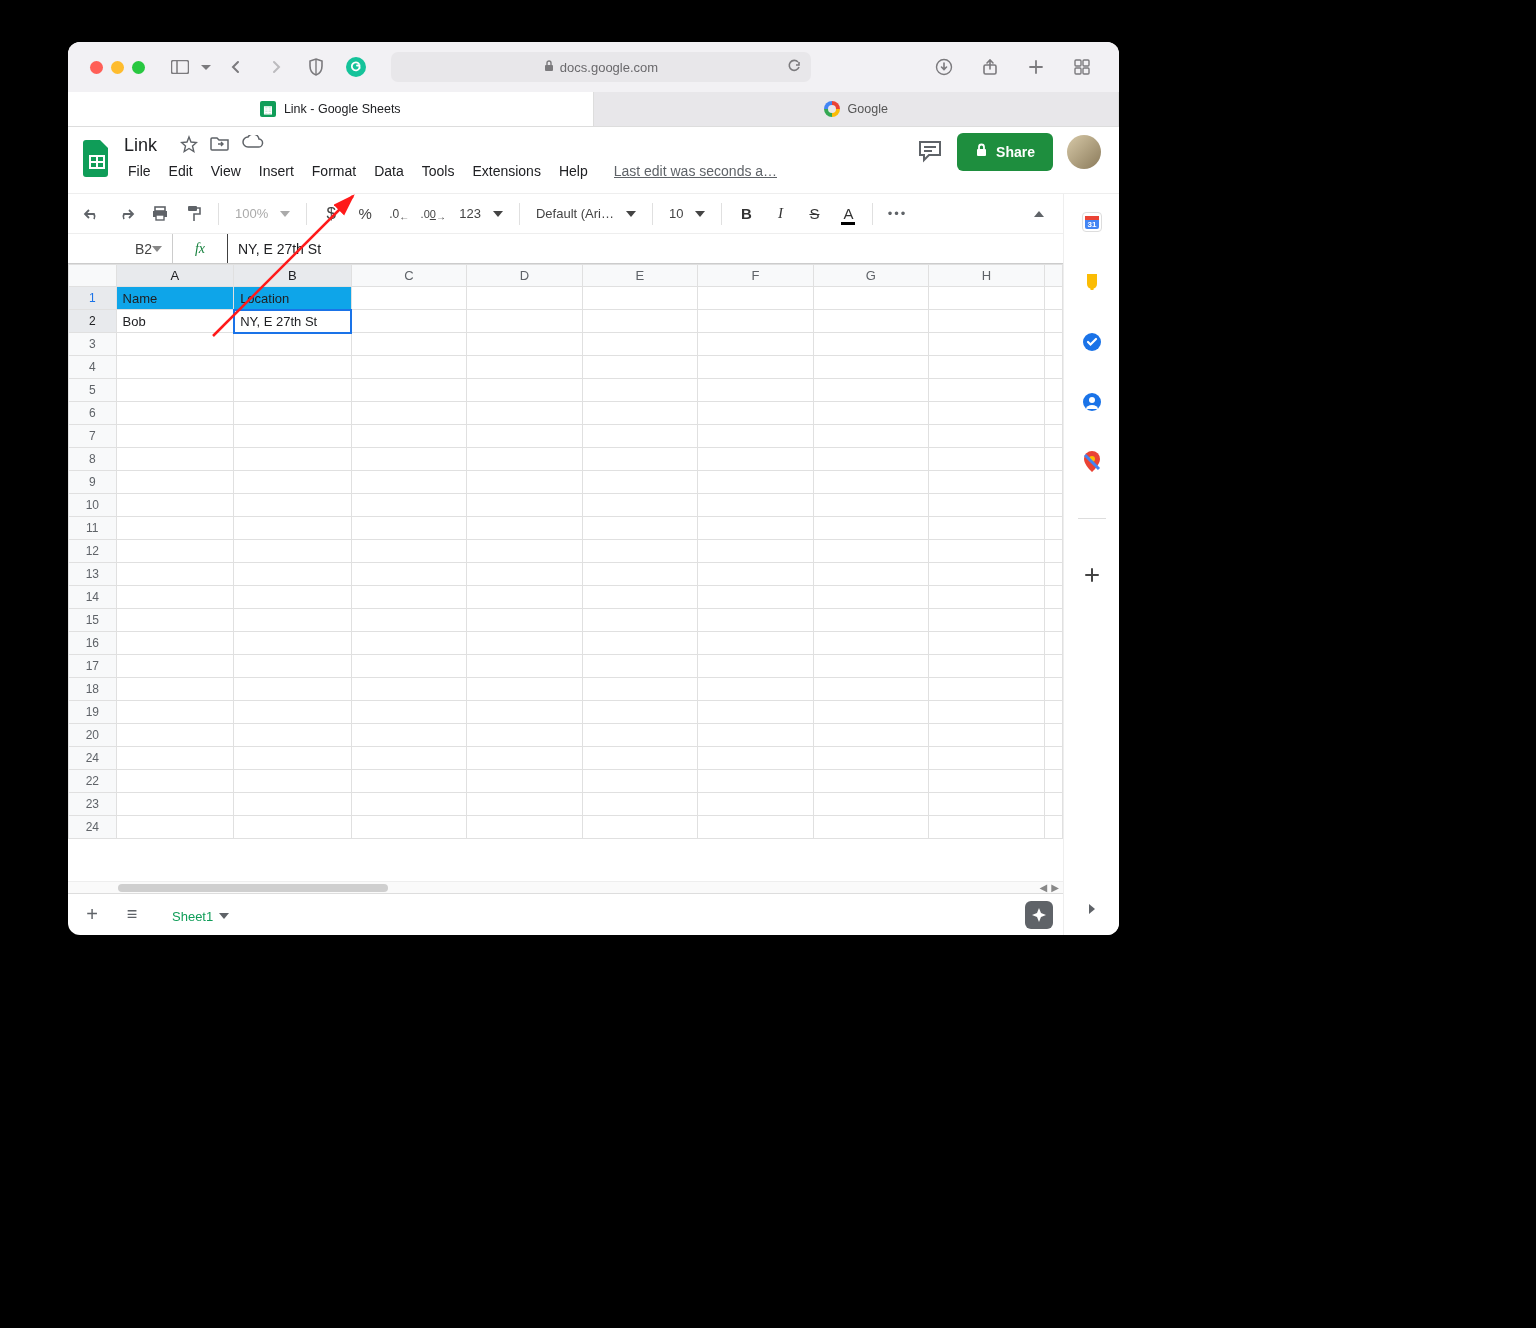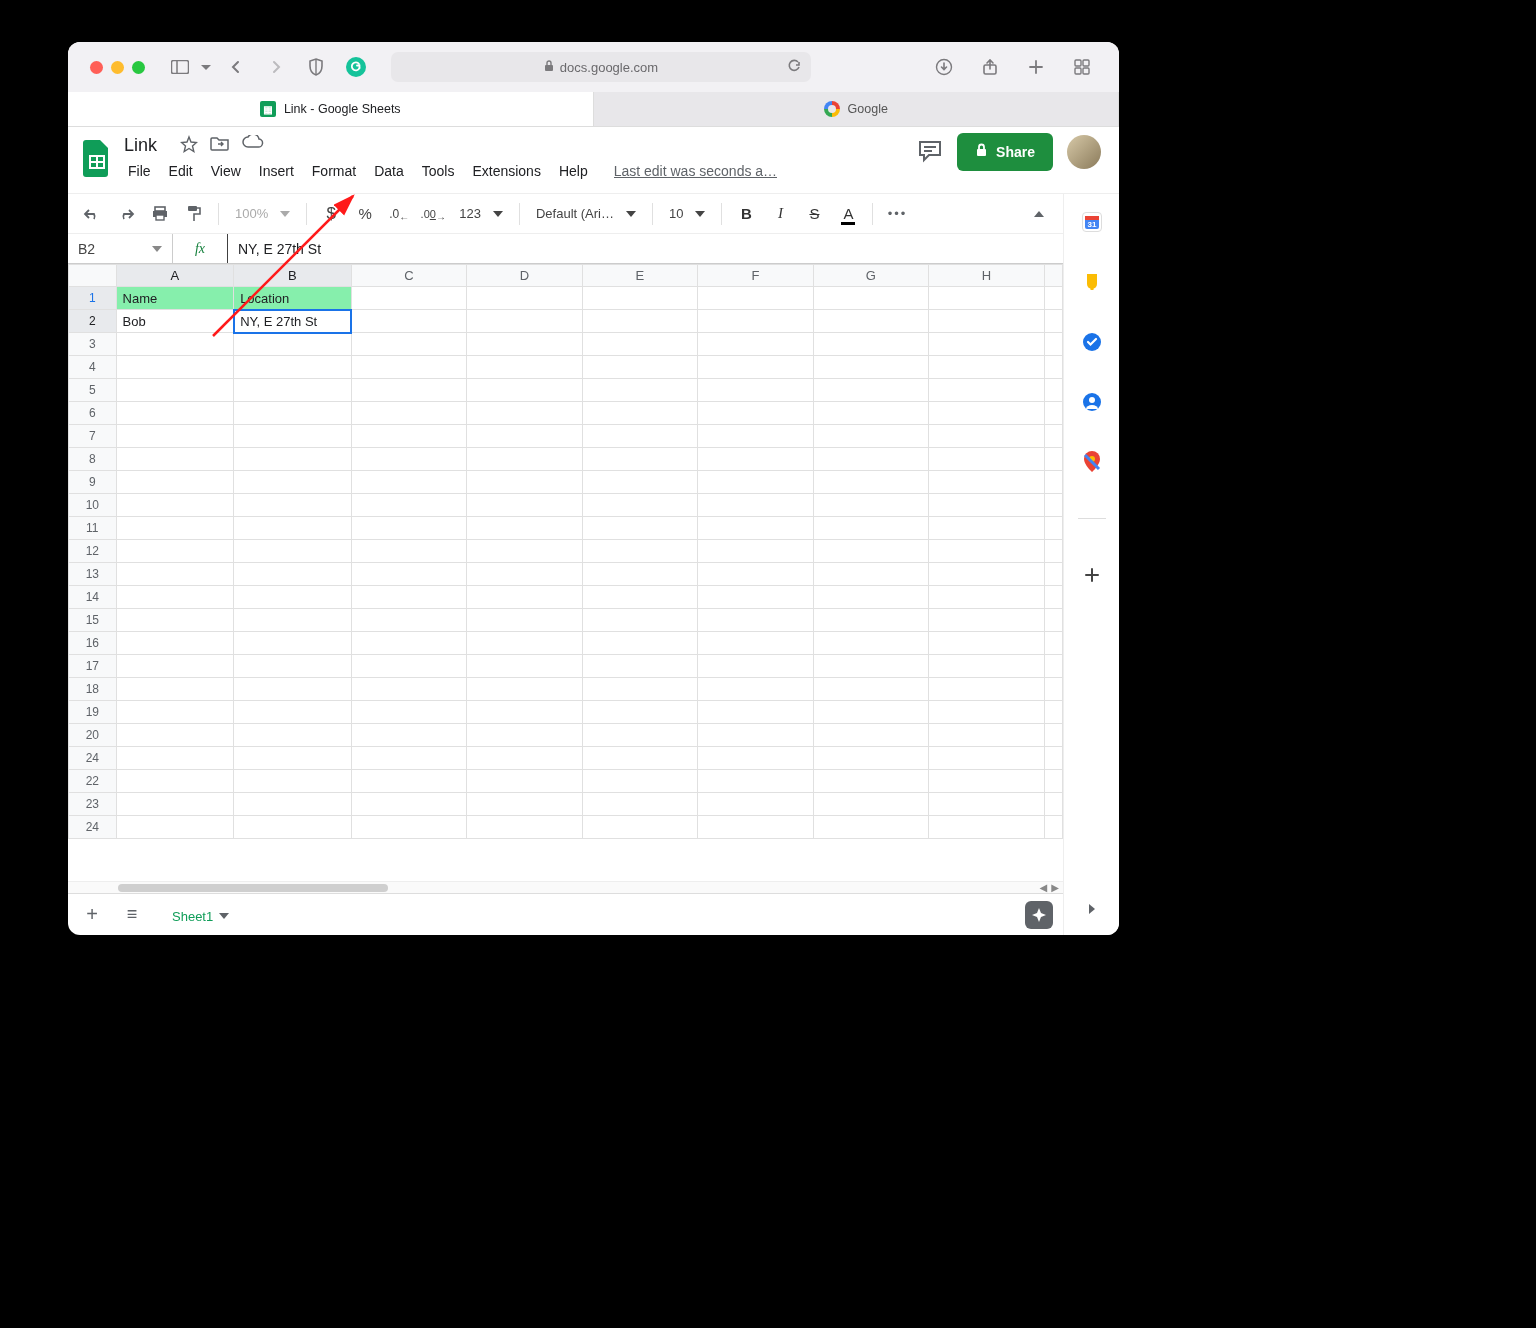--- a/index.html
+++ b/index.html
@@ -128,21 +128,21 @@
     font-size:13px;
   }
   .tb-btn{min-width:28px;height:28px;display:flex;align-items:center;justify-content:center;border-radius:4px;}
   .tb-sep{width:1px;height:22px;background:#e0e0e0;margin:0 4px;}
   .tb-dd{display:flex;align-items:center;gap:12px;padding:0 6px;color:#444;}
   .tb-dd.faded{color:#aaa;}
   .tb-right{margin-left:auto;}
 
   
   .formula-bar{height:30px;display:flex;align-items:stretch;border-bottom:1px solid #ccc;font-size:14px;}
-  .name-box{width:105px;border-right:1px solid #ccc;display:flex;align-items:center;padding:0 10px;justify-content:space-between;color:#444;}
+  .name-box{width:105px;border-right:1px solid #ccc;display:flex;align-items:center;padding:0 10px;justify-content:flex-end;color:#444;}
   .fx-box{width:55px;border-right:1px solid #404040;display:flex;align-items:center;justify-content:center;color:#15803d;font-style:italic;font-family:Georgia,serif;}
   .formula-input{flex:1;padding:0 10px;display:flex;align-items:center;}
 
   
   .grid-wrap{flex:1;overflow:hidden;position:relative;}
   table.grid{border-collapse:collapse;table-layout:fixed;width:100%;}
   .grid th,.grid td{
     border:1px solid #e0e0e0;
     height:23px;
     font-size:13px;
@@ -153,21 +153,21 @@
   }
   .grid thead th{background:#f8f9fa;text-align:center;color:#5f6368;font-weight:400;height:22px;}
   .grid thead th:first-child{background:#f8f9fa;}
   .grid tbody th{background:#f8f9fa;text-align:center;color:#5f6368;font-weight:400;width:47px;font-size:12px;}
   .grid thead th.rowhead{width:47px;}
   .col-A{width:116px;} .col-B{width:116px;}
   .col-C,.col-D,.col-E,.col-F,.col-G,.col-H{width:114px;}
   .hdr-sel{background:#e8eaed !important;color:#202124 !important;}
   .rowhead-sel{background:#e8eaed !important;color:#202124 !important;}
   td.sel{outline:2px solid #1a73e8;outline-offset:-1px;}
-  td.row1cell{background:#86efac;}
+  td.row1cell{background:#0ea5e9;}
   .grid tbody tr:first-child th{background:#e8eaed;color:#1a73e8;}
   
   .hscroll-track{height:12px;border-top:1px solid #eee;position:relative;background:#fafafa;}
   .hscroll-thumb{position:absolute;left:50px;top:2px;height:8px;width:270px;background:#cfcfcf;border-radius:4px;}
   .hscroll-arrows{position:absolute;right:4px;top:0;display:flex;gap:4px;color:#888;font-size:10px;}
 
   
   .sheet-bar{height:42px;border-top:1px solid #ddd;display:flex;align-items:center;padding:0 10px;gap:12px;}
   .sheet-tab{height:36px;display:flex;align-items:center;gap:6px;padding:0 14px;color:#0f9d58;font-weight:500;border-top:3px solid transparent;}
   .sheet-tab.active{color:#0f9d58;}

